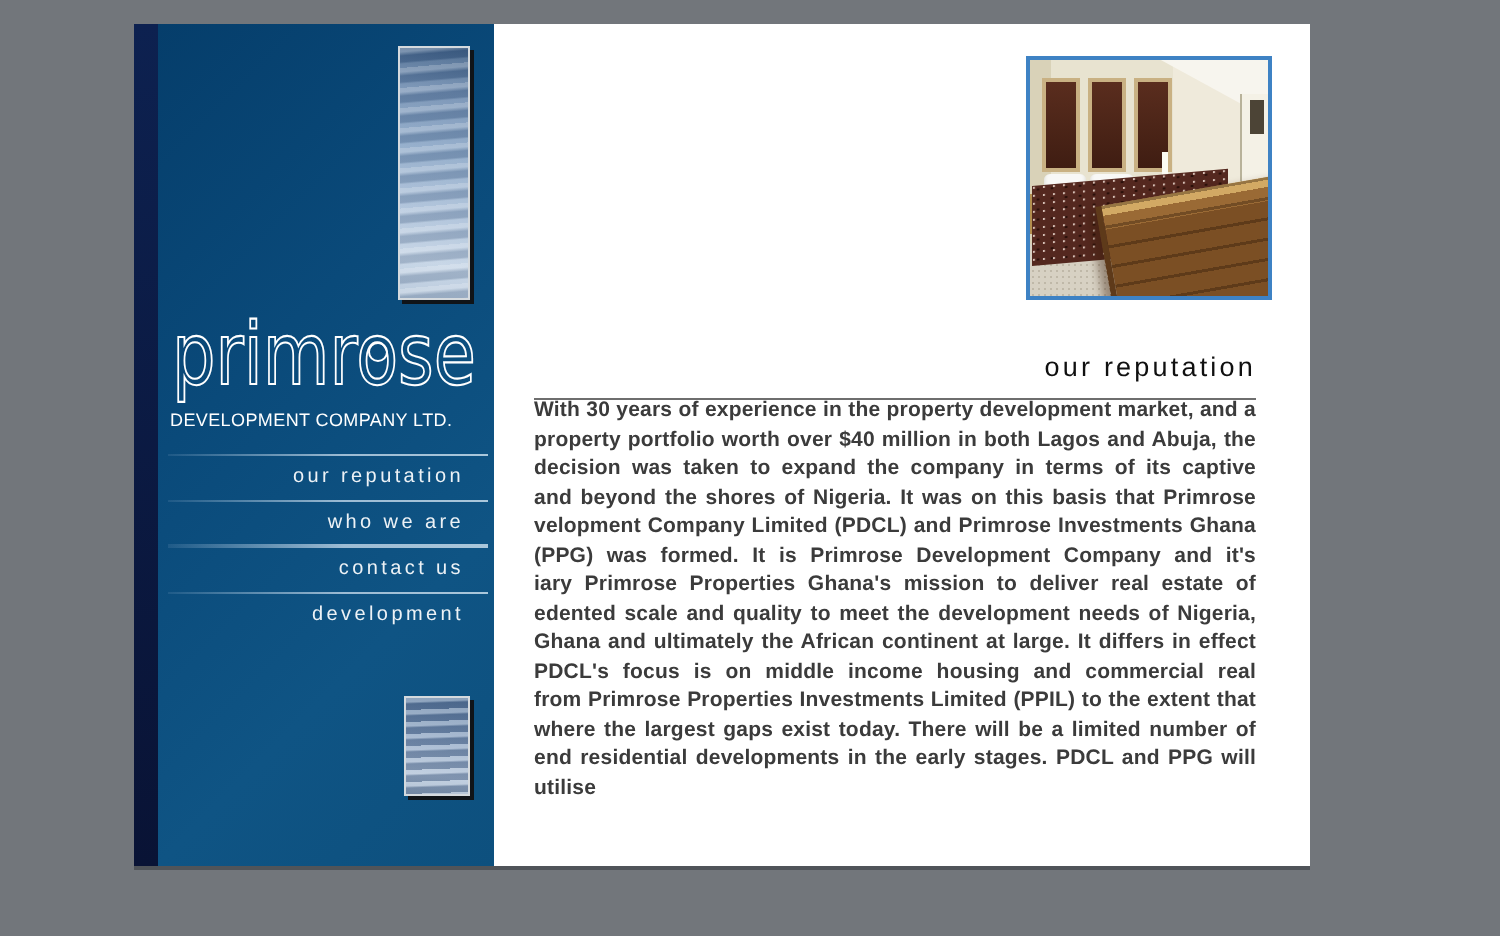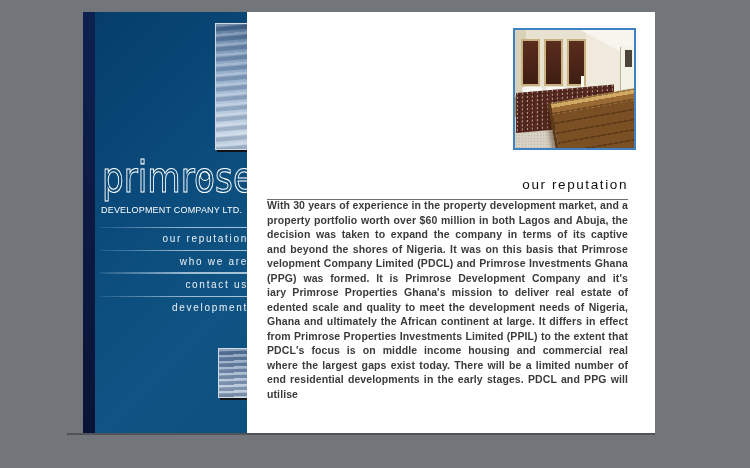--- a/index.html
+++ b/index.html
@@ -7,21 +7,21 @@
     width:750px;height:468px;overflow:hidden;
     background:#72767b;
     font-family:"Liberation Sans",sans-serif;
   }
   .page{
     position:absolute;left:67px;top:12px;width:588px;height:421px;
     box-shadow:0 2px 0 rgba(40,44,48,.45);
   }
   
   .sidebar{
-    position:absolute;left:16px;top:0;width:180px;height:100%;
+    position:absolute;left:0;top:0;width:180px;height:100%;
     background:linear-gradient(135deg,#053d6a 0%,#0a4a7a 38%,#10568а 0%,#0f5484 72%,#0d507e 100%);
     background:linear-gradient(135deg,#053d6a 0%,#0a4a7a 38%,#0f5484 72%,#0d507e 100%);
     overflow:hidden;
   }
   .navy-strip{
     position:absolute;left:0;top:0;width:12px;height:100%;
     background:linear-gradient(180deg,#0d2150,#091335);
   }
   .ripple{
     position:absolute;
@@ -165,29 +165,29 @@
       <div class="ph-spread"></div>
       <div class="ph-wood"></div>
     </div>
 
     <div class="heading-wrap">
       <span class="heading">our reputation</span>
     </div>
 
     <div class="paragraph">
       <div class="para-line">With 30 years of experience in the property development market, and a</div>
-      <div class="para-line">property portfolio worth over $60 million in both Lagos and Abuja, the</div>
+      <div class="para-line">property portfolio worth over $40 million in both Lagos and Abuja, the</div>
       <div class="para-line">decision was taken to expand the company in terms of its captive large</div>
       <div class="para-line">and beyond the shores of Nigeria. It was on this basis that Primrose De-</div>
       <div class="para-line">velopment Company Limited (PDCL) and Primrose Investments Ghana</div>
       <div class="para-line">(PPG) was formed. It is Primrose Development Company and it's subsid-</div>
       <div class="para-line">iary Primrose Properties Ghana's mission to deliver real estate of unprec-</div>
       <div class="para-line">edented scale and quality to meet the development needs of Nigeria,</div>
       <div class="para-line">Ghana and ultimately the African continent at large. It differs in effect</div>
+      <div class="para-line">PDCL's focus is on middle income housing and commercial real estate,</div>
       <div class="para-line">from Primrose Properties Investments Limited (PPIL) to the extent that</div>
-      <div class="para-line">PDCL's focus is on middle income housing and commercial real estate,</div>
       <div class="para-line">where the largest gaps exist today. There will be a limited number of high</div>
       <div class="para-line">end residential developments in the early stages. PDCL and PPG will also</div>
       <div class="para-line last">utilise</div>
     </div>
 
   </div>
 </div>
 
 </body></html>

